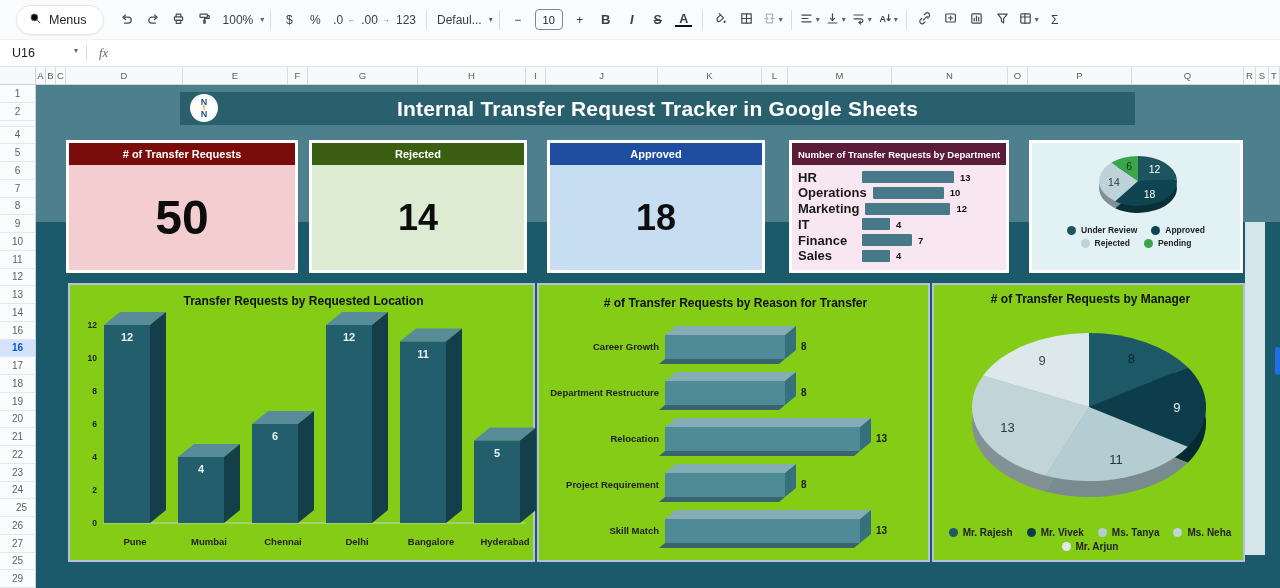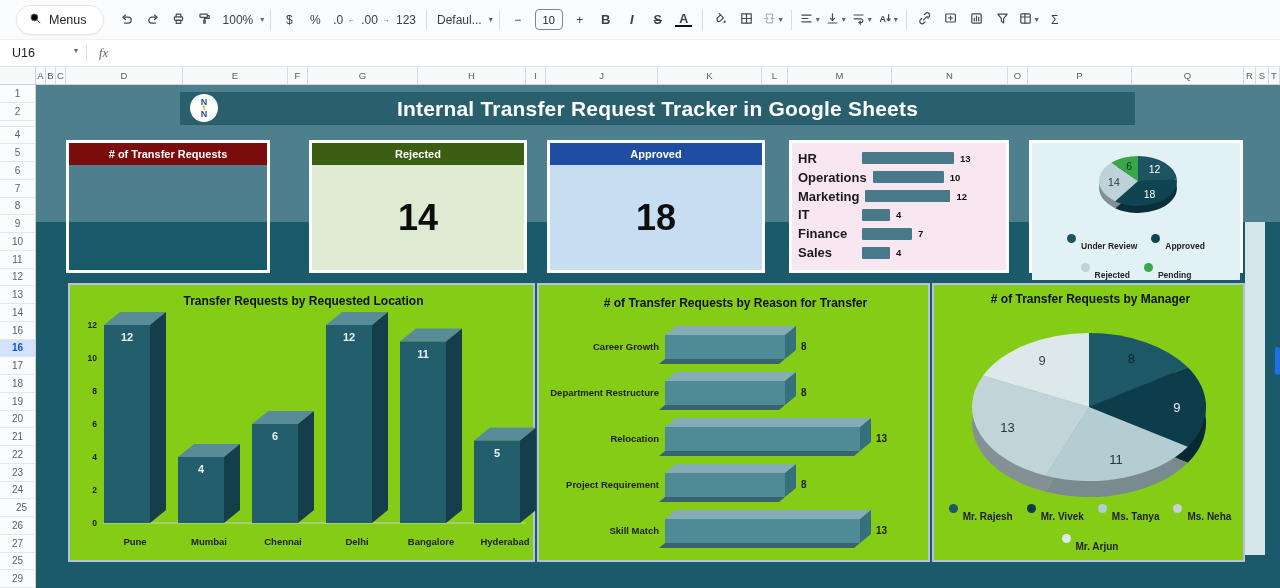--- a/index.html
+++ b/index.html
@@ -70,21 +70,21 @@
   .dept-body{flex:1;display:flex;flex-direction:column;justify-content:space-evenly;padding:4px 8px 6px 6px;}
   .dept-row{display:flex;align-items:center;}
   .dept-label{flex:0 0 58px;text-align:left;font-size:13px;font-weight:bold;color:#1a1a1a;margin-right:6px;}
   .dept-bar{height:12px;background:#47798b;border-radius:1px;flex:none;}
   .dept-val{font-size:9.5px;font-weight:bold;color:#111;margin-left:6px;}
 
   
   .legend{display:flex;flex-wrap:wrap;justify-content:center;column-gap:14px;row-gap:3px;}
   .legend-item{display:flex;align-items:center;gap:5px;}
   .legend-swatch{width:9px;height:9px;border-radius:50%;flex:none;}
-  .legend-text{font-size:8.5px;font-weight:bold;color:#222;margin-top:16px;}
+  .legend-text{font-size:8.5px;font-weight:bold;color:#222;}
   .legend.mgr .legend-text{font-size:10px;}
 </style>
 </head>
 <body>
 
 <div class="app">
   <div class="toolbar" id="toolbar">
       <div class="tb-pill">
         <span><svg width="13" height="13" viewBox="0 0 13 13" style="stroke: rgb(95, 99, 104);">
             <circle cx="5.4" cy="5.4" r="3.4"></circle>
@@ -337,36 +337,40 @@
       <div class="banner">
         <div class="logo" id="logo">
             <span class="ln">N</span>
             <span class="lt">t</span>
             <span class="ln">N</span>
           </div>
         <div class="banner-title">Internal Transfer Request Tracker in Google Sheets</div>
       </div>
       <div class="right-strip"></div>
       <div class="scroll-thumb"></div>
-    <div class="card" style="left: 30px; top: 55px; width: 204px; height: 133px;">
+    <div class="card" style="left: 30px; top: 55px; width: 232px; height: 133px;">
           <div class="card-head" style="background: rgb(122, 12, 12);"># of Transfer Requests</div>
+          <div class="card-body" style="background: rgb(243, 205, 207);">
+            <div class="kpi-val" style="font-size: 48px;">50</div>
+          </div>
         </div>
         <div class="card" style="left: 273px; top: 55px; width: 218px; height: 133px;">
           <div class="card-head" style="background: rgb(60, 94, 19);">Rejected</div>
           <div class="card-body" style="background: rgb(220, 235, 210);">
             <div class="kpi-val" style="font-size: 36px;">14</div>
           </div>
         </div>
         <div class="card" style="left: 511px; top: 55px; width: 218px; height: 133px;">
           <div class="card-head" style="background: rgb(31, 77, 160);">Approved</div>
           <div class="card-body" style="background: rgb(198, 221, 242);">
             <div class="kpi-val" style="font-size: 36px;">18</div>
           </div>
         </div>
         <div class="card" style="left: 753px; top: 55px; width: 220px; height: 133px;">
+          <div class="card-head" style="background: rgb(90, 28, 56); font-size: 9.5px;">Number of Transfer Requests by Department</div>
           <div class="dept-body" style="background: rgb(248, 230, 240);">
             <div class="dept-row">
               <span class="dept-label">HR</span>
               <div class="dept-bar" style="width: 92px; background: rgb(71, 121, 139);"></div>
               <span class="dept-val">13</span>
             </div>
             <div class="dept-row">
               <span class="dept-label">Operations</span>
               <div class="dept-bar" style="width: 71px; background: rgb(71, 121, 139);"></div>
               <span class="dept-val">10</span>

